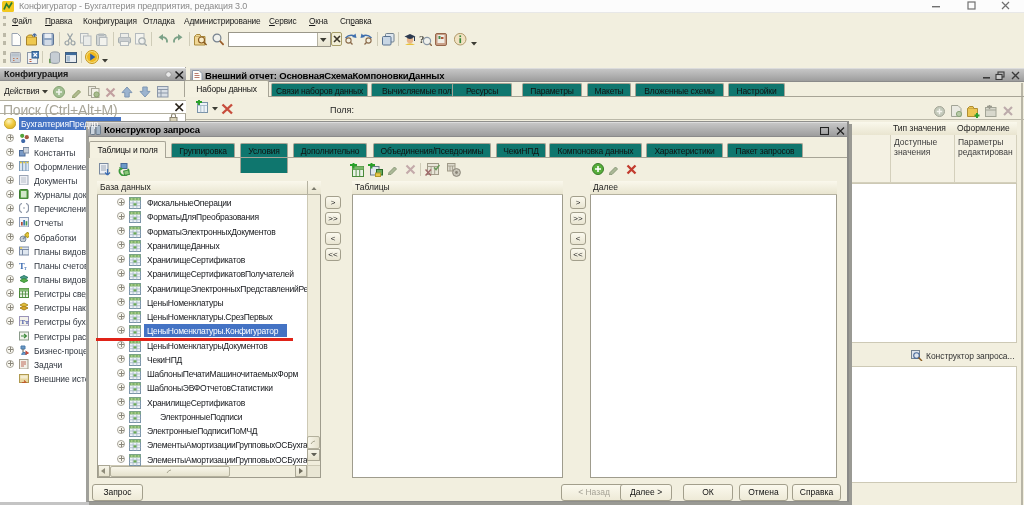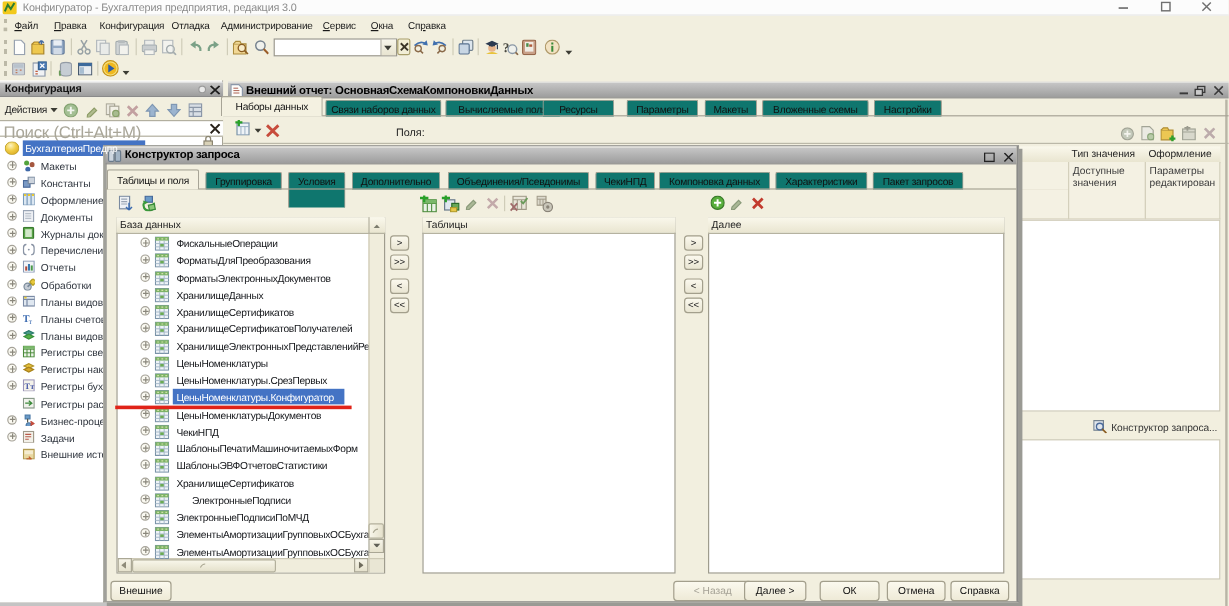--- a/index.html
+++ b/index.html
@@ -832,18 +832,18 @@
 <svg class="a" style="left:31px;top:258.5px" width="12" height="12" viewBox="0 0 12 12">
       <rect x="0.5" y="0.5" width="11" height="11" fill="#eef3f7" stroke="#7a93a8"></rect>
       <rect x="0.5" y="0.5" width="11" height="3" fill="#7db368"></rect>
       <path d="M0.5 6 h11 M0.5 8.7 h11 M4.1 3.5 v8 M7.8 3.5 v8" stroke="#a5b8c8" stroke-width="0.8"></path>
       <rect x="4.5" y="6.3" width="3" height="2.2" fill="#6aaa55"></rect>
       <path d="M2 2 h1.5 M5.5 2 h1.5 M8.8 2 h1.5" stroke="#d0e0a8" stroke-width="1"></path>
     </svg>
 <div class="lrow" style="left:49px;top:259.5px;color:#14161a">ЭлементыАмортизацииГрупповыхОСБухгал</div>
 </div>
 <div class="a" style="left:96px;top:338px;width:197px;height:3px;background:#e02318"></div>
-<div class="btn" style="left:92px;top:484px;width:51px">Внешние</div>
+<div class="btn" style="left:92px;top:484px;width:51px">Запрос</div>
 <div class="btn" style="left:561px;top:484px;width:66px;color:#a5a296">&lt; Назад</div>
 <div class="btn" style="left:620px;top:484px;width:52px">Далее &gt;</div>
 <div class="btn" style="left:683px;top:484px;width:50px">ОК</div>
 <div class="btn" style="left:739px;top:484px;width:49px">Отмена</div>
 <div class="btn" style="left:792px;top:484px;width:49px">Справка</div>
 <div class="a" style="left:1021px;top:83px;width:2px;height:422px;background:#b8b5a6"></div>
 </body></html>

